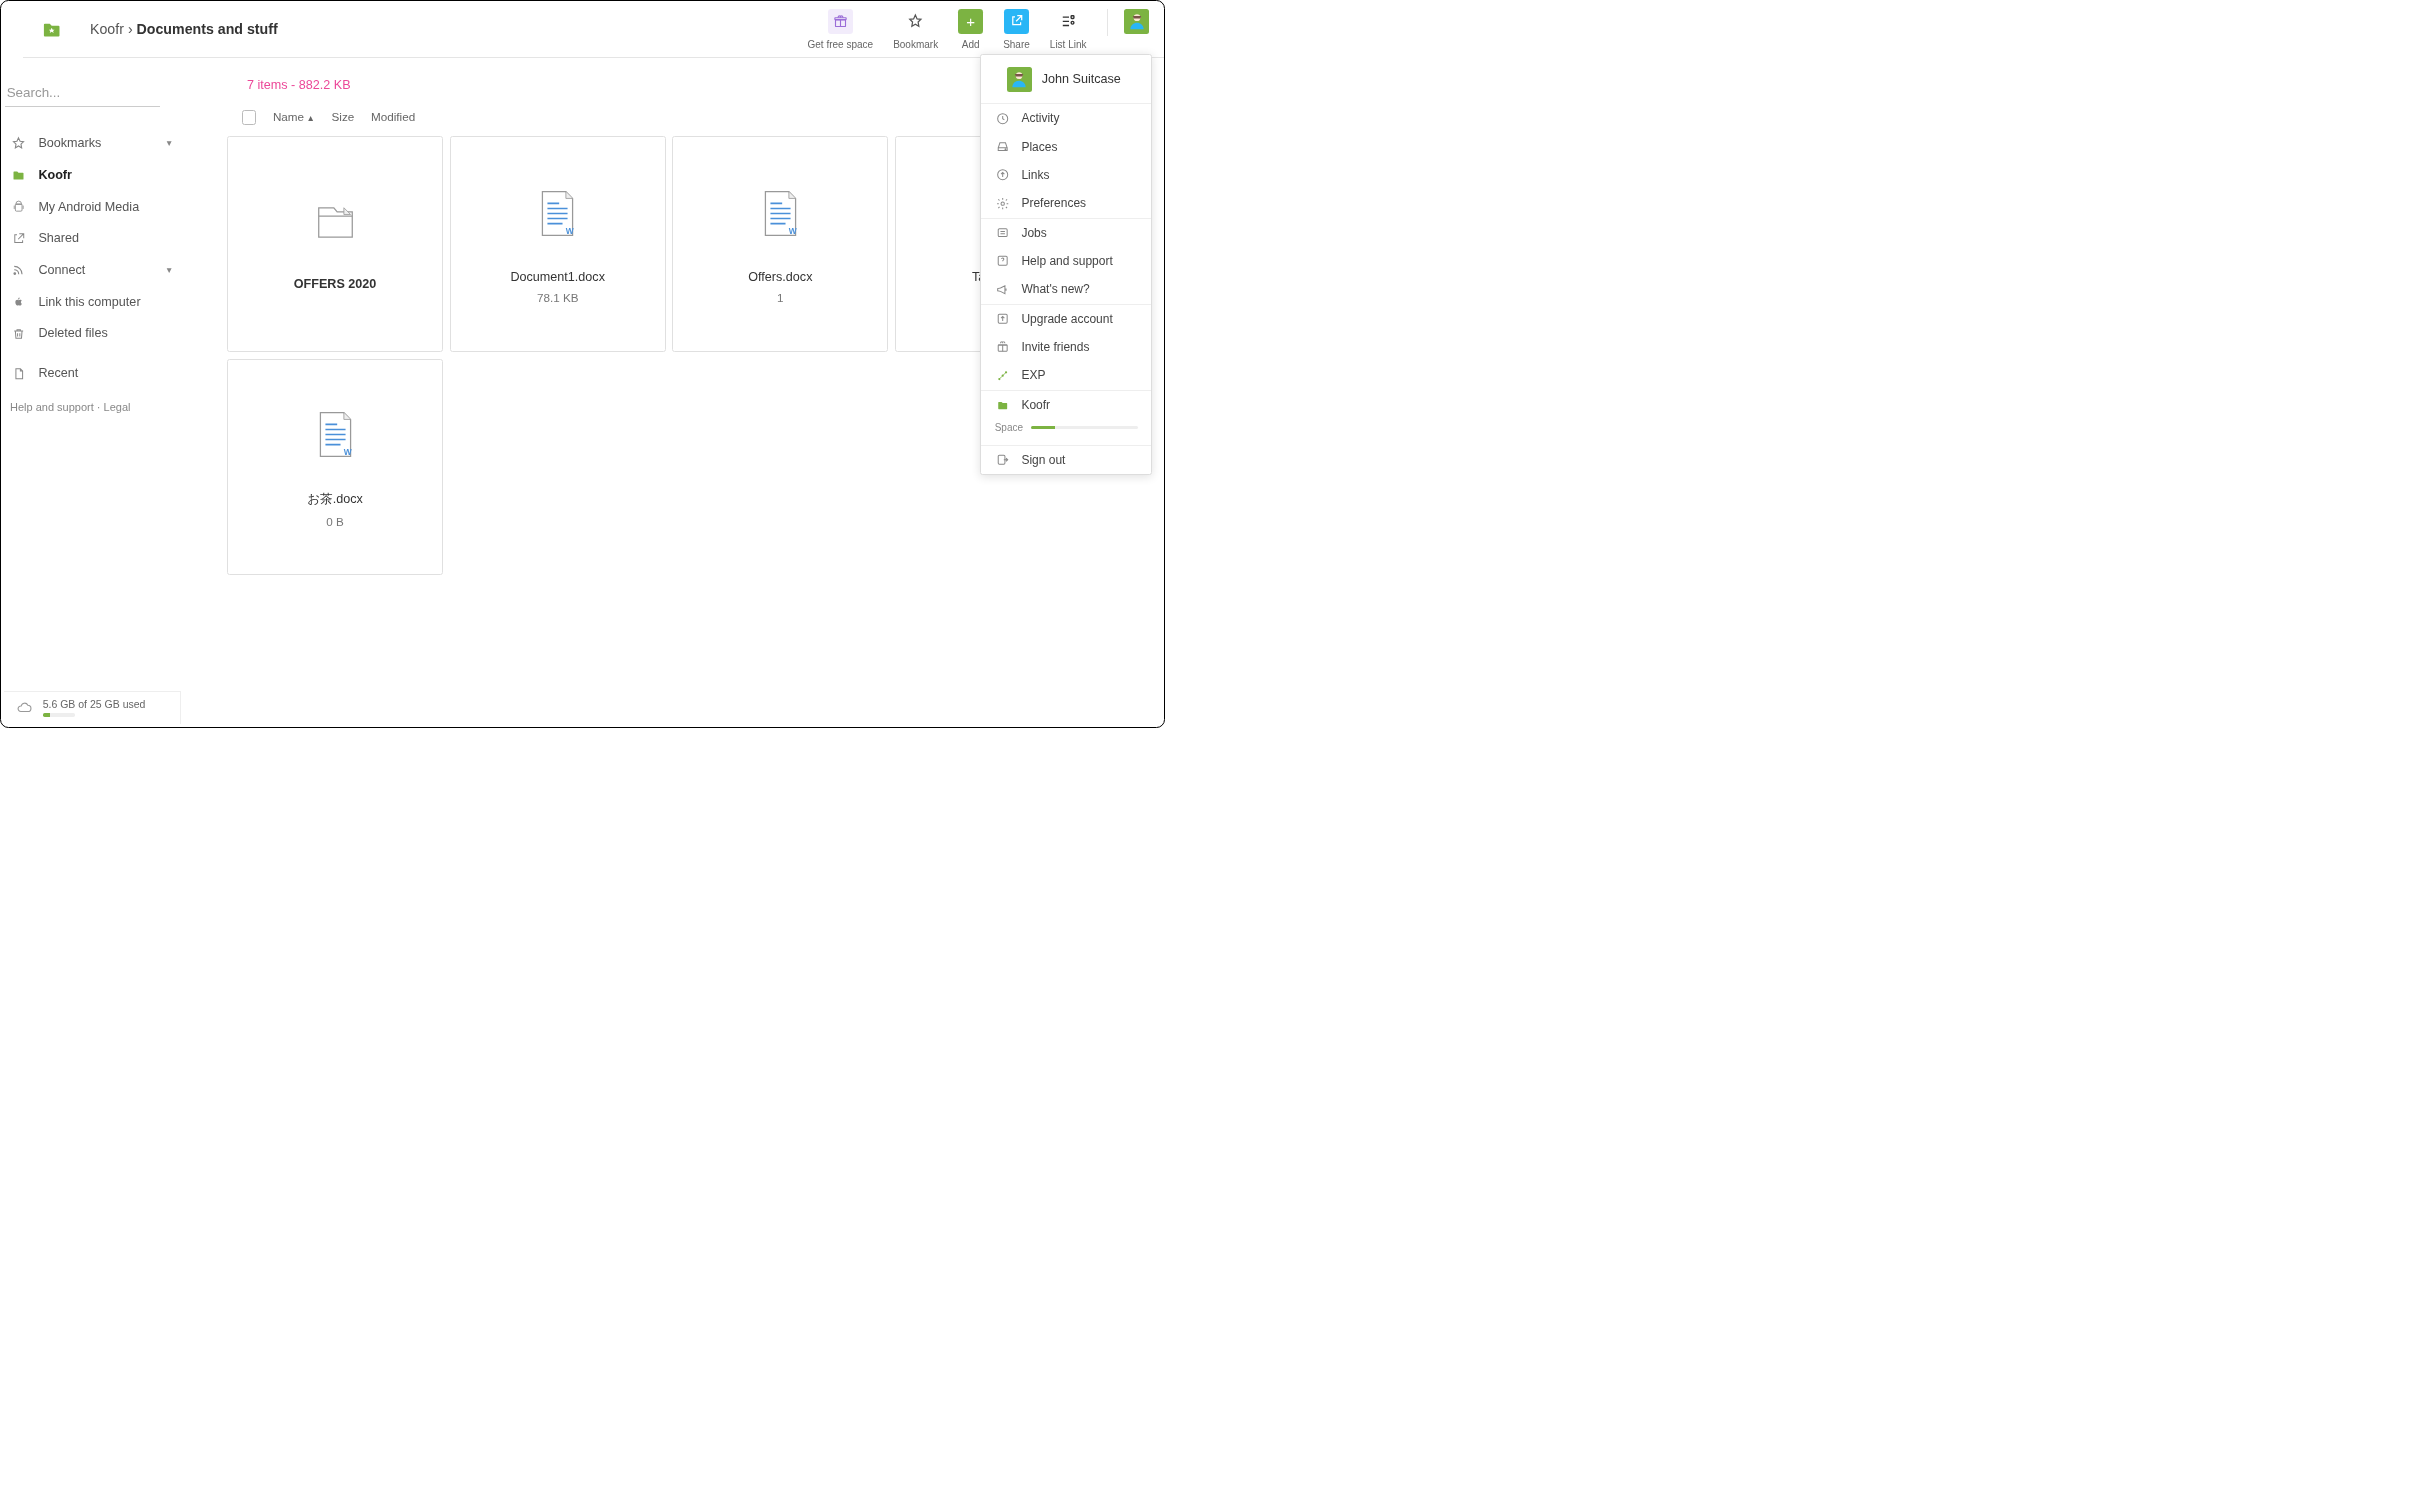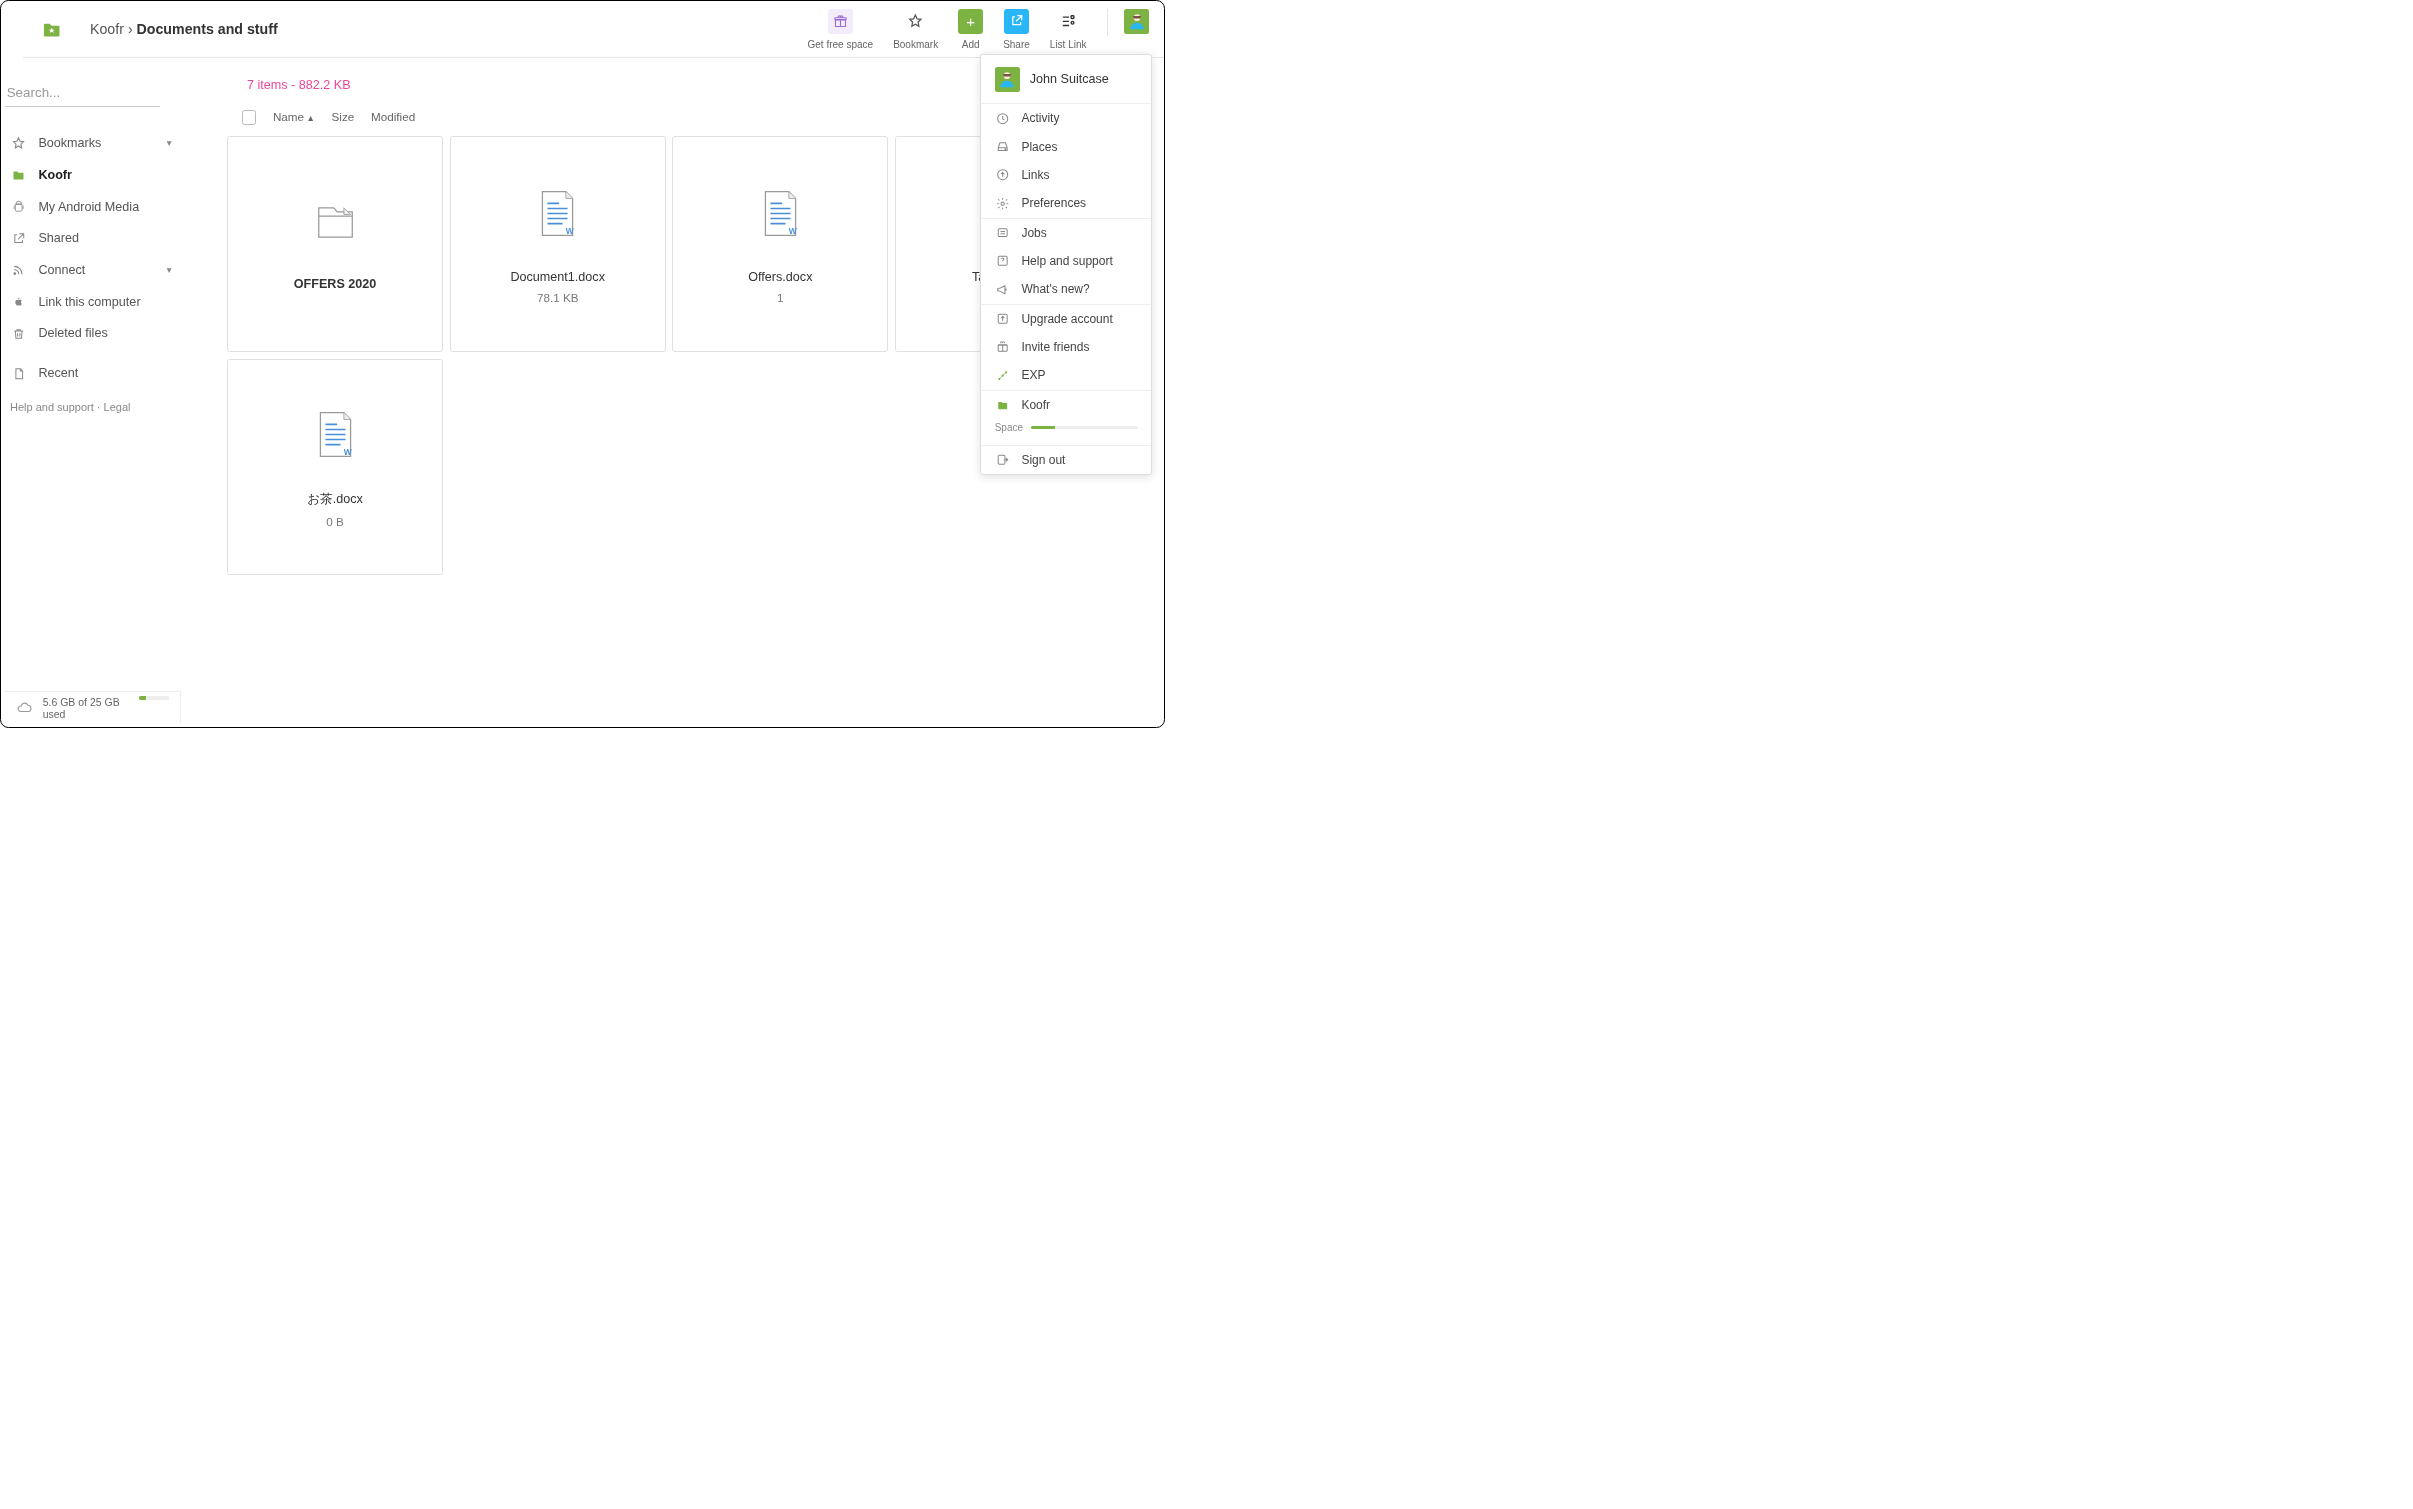--- a/index.html
+++ b/index.html
@@ -112,36 +112,37 @@
 .status {
   position: absolute; left: 3.3px; bottom: 3.3px;
   width: 177px; height: 33px;
   border: 0.8px solid #eee; border-bottom: none; border-left: none;
   display: flex; align-items: center; gap: 10px; padding: 0 11.7px;
   font-size: 10.5px; color: #666;
   background: #fff;
 }
 .status .bar { width: 32px; height: 4.2px; background: #eee; border-radius: 1.7px; overflow: hidden; }
 .status .bar .fill { height: 100%; background: #7cb342; width: 22%; }
-.status .txtwrap { display: flex; flex-direction: row; gap: 2.5px; }
+.status .txtwrap { display: flex; flex-direction: column; gap: 2.5px; }
 
 
 .menu {
   position: absolute;
   top: 53px; right: 11.7px;
   width: 172px;
   background: #fff;
   border: 0.8px solid #ddd;
   border-radius: 2.5px;
   box-shadow: 0 1.7px 10px rgba(0,0,0,0.12);
   z-index: 100;
 }
 .menu-user {
   display: flex; align-items: center; gap: 10px;
   padding: 11.7px 13.4px;
+  margin-left: 12px;
 }
 .menu-user .av { width: 25px; height: 25px; border-radius: 2.5px; background: #7cb342; display: flex; align-items: center; justify-content: center; }
 .menu-user .name { font-size: 12.6px; color: #333; }
 .menu-sep { height: 0.8px; background: #eee; }
 .menu-item {
   display: flex; align-items: center; gap: 11.7px;
   padding: 6.7px 13.4px; cursor: pointer; font-size: 12px; color: #444;
 }
 .menu-item .mi { width: 15px; height: 15px; display: flex; align-items: center; justify-content: center; color: #888; }
 .menu-space {

